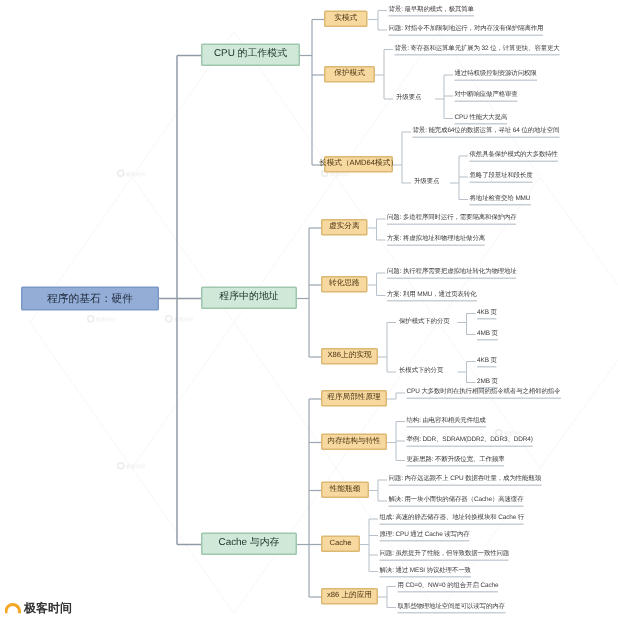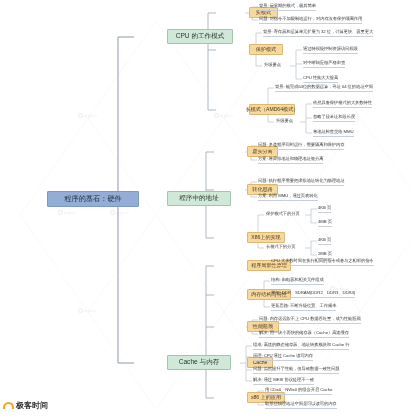--- a/index.html
+++ b/index.html
@@ -5,21 +5,21 @@
   html,body{margin:0;padding:0;}
   body{
     width:412px;height:418px;overflow:hidden;position:relative;
     background:#ffffff;
     font-family:"Liberation Sans","DejaVu Sans",sans-serif;
   }
   #canvas{position:absolute;left:0;top:0;width:412px;height:418px;}
   svg.links{position:absolute;left:0;top:0;width:412px;height:418px;pointer-events:none;}
 
   .node{position:absolute;box-sizing:border-box;display:flex;align-items:center;
-        justify-content:center;white-space:nowrap;line-height:1;margin-left:33px;}
+        justify-content:center;white-space:nowrap;line-height:1;}
 
   .root{
     background:#93add6;border:1px solid #7b99c8;color:#1f2a3a;
     font-size:7.2px;border-radius:1px;padding:0 4px;
   }
   .lvl1{
     background:#cfe8d8;border:1px solid #9ec7ae;color:#1d3326;
     font-size:6.6px;border-radius:1px;padding:0 3px;
   }
   .lvl2{

